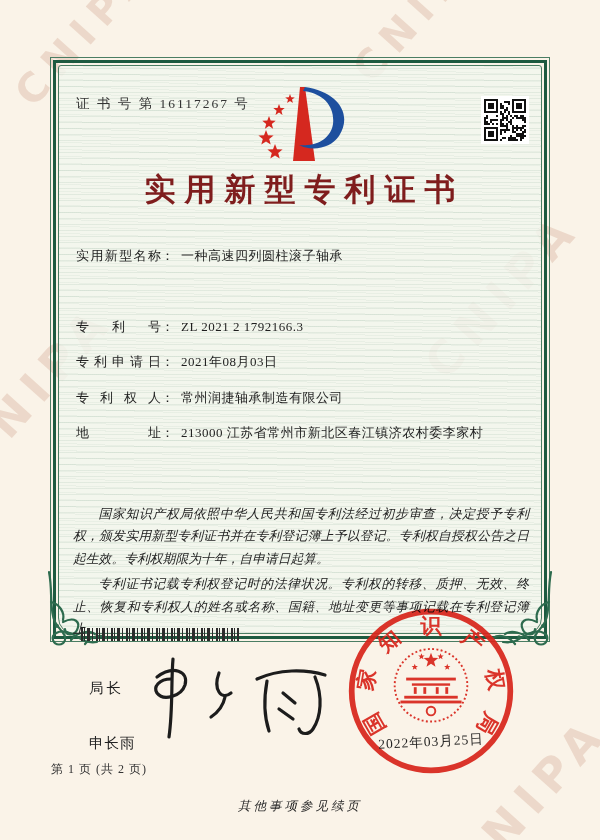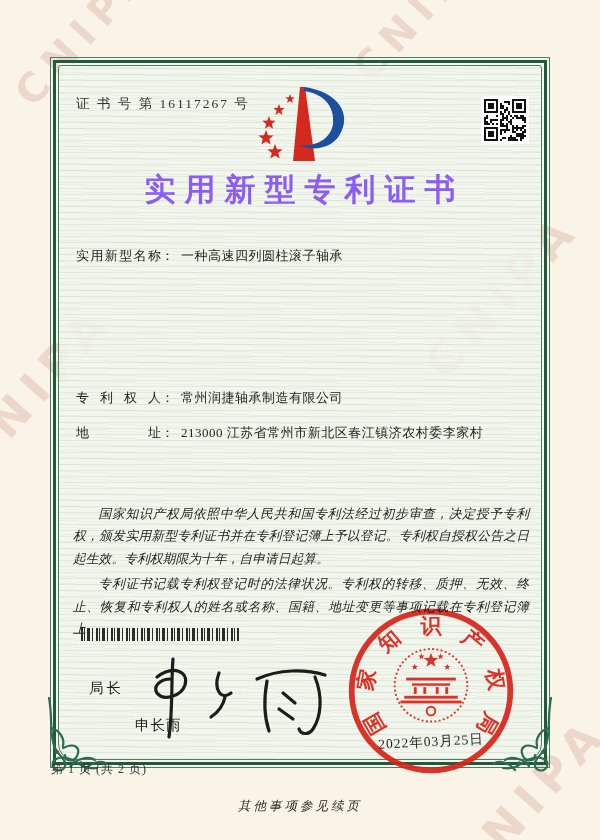--- a/index.html
+++ b/index.html
@@ -16,21 +16,21 @@
     color:rgba(206,156,134,0.30);
     transform:rotate(-48deg);
   }
   .wm1{left:-8px;top:8px;font-size:40px;}
   .wm2{left:400px;top:268px;}
   .wm3{left:-66px;top:360px;}
   .wm4{left:428px;top:772px;}
   .wm5{left:330px;top:-16px;font-size:40px;}
   
   .frame{
-    position:absolute;left:50px;top:57px;width:500px;height:711px;
+    position:absolute;left:50px;top:57px;width:500px;height:585px;
     z-index:1;box-sizing:border-box;
     border:1px solid #4a7d63;padding:2px;
   }
   .frame-mid{
     width:100%;height:100%;box-sizing:border-box;
     border:3px solid #1d5a40;padding:2px;
   }
   .frame-inner{
     width:100%;height:100%;box-sizing:border-box;
     border:1px solid #4a7d63;
@@ -45,21 +45,21 @@
   .corner-right{right:-10px;bottom:-10px;transform:scaleX(-1);}
   .corner svg{width:100%;height:100%;}
   
   .content{position:absolute;inset:0;z-index:2;}
   .cert-no{position:absolute;left:25px;top:37px;font-size:13.5px;letter-spacing:2px;color:#333;}
   .logo{position:absolute;left:192px;top:26px;width:116px;height:82px;}
   .qr{position:absolute;left:430px;top:38px;width:48px;height:48px;background:#fff;padding:3px;box-sizing:border-box;}
   .qr svg{width:100%;height:100%;display:block;}
   .title{
     position:absolute;left:0;right:0;top:111px;text-align:center;
-    font-size:31px;font-weight:bold;color:#8b5cf6;
+    font-size:31px;font-weight:bold;color:#7f1d1d;
     letter-spacing:9px;text-indent:9px;
     font-family:"DejaVu Serif","Liberation Serif",serif;
   }
   .field-row{position:absolute;left:25px;right:21px;height:20px;font-size:13px;color:#1f1f1f;white-space:nowrap;}
   .r1{top:189px}.r2{top:224px}.r3{top:260px}.r4{top:295px}.r5{top:331px}.r6{top:366px}.r7{top:401px}
   .flabel{display:inline-block;width:85px;text-align:justify;text-align-last:justify;vertical-align:top;}
   .colon{display:inline-block;margin-right:7px;}
   .fvalue{letter-spacing:0.5px;}
   .pair2{position:absolute;left:236px;top:0;}
   .body-text{
@@ -71,21 +71,21 @@
   .body-text p{margin:0 0 3px 0;text-indent:2em;}
   .barcode{
     position:absolute;left:30px;top:570px;width:158px;height:13px;
     background:repeating-linear-gradient(90deg,
       #2b2b2b 0 2px,transparent 2px 3px,
       #2b2b2b 3px 4px,transparent 4px 6px,
       #2b2b2b 6px 9px,transparent 9px 11px,
       #2b2b2b 11px 12px,transparent 12px 15px);
   }
   .signer-title{position:absolute;left:38px;top:621px;font-size:14.5px;letter-spacing:3px;color:#222;font-family:"Liberation Sans","DejaVu Sans",sans-serif;}
-  .signer-name{position:absolute;left:38px;top:658px;font-size:14.5px;letter-spacing:1px;color:#222;font-family:"Liberation Sans","DejaVu Sans",sans-serif;margin-left:46px;}
+  .signer-name{position:absolute;left:38px;top:676px;font-size:14.5px;letter-spacing:1px;color:#222;font-family:"Liberation Sans","DejaVu Sans",sans-serif;}
   .signature{position:absolute;left:78px;top:593px;width:215px;height:96px;}
   .signature svg{width:100%;height:100%;}
   
   .seal{position:absolute;left:294px;top:547px;width:172px;height:172px;z-index:3;mix-blend-mode:multiply;opacity:0.93;}
   .seal svg{width:100%;height:100%;display:block;}
   .seal-date{
     position:absolute;left:0;right:0;top:128px;text-align:center;
     font-size:13.5px;letter-spacing:1px;color:#111;transform:rotate(-3deg);
     font-style:normal;
   }
@@ -284,20 +284,26 @@
           <rect x="1" y="15" width="5" height="5" fill="#fff"></rect>
           <rect x="2" y="16" width="3" height="3" fill="#111"></rect>
         </svg>
     </div>
 
     <div class="title">实用新型专利证书</div>
 
     <div class="field-row r1">
       <span class="flabel">实用新型名称</span><span class="colon">：</span><span class="fvalue">一种高速四列圆柱滚子轴承</span>
     </div>
+    <div class="field-row r3">
+      <span class="flabel">专利号</span><span class="colon">：</span><span class="fvalue">ZL 2021 2 1792166.3</span>
+    </div>
+    <div class="field-row r4">
+      <span class="flabel">专利申请日</span><span class="colon">：</span><span class="fvalue">2021年08月03日</span>
+    </div>
     <div class="field-row r5">
       <span class="flabel">专利权人</span><span class="colon">：</span><span class="fvalue">常州润捷轴承制造有限公司</span>
     </div>
     <div class="field-row r6">
       <span class="flabel">地址</span><span class="colon">：</span><span class="fvalue">213000 江苏省常州市新北区春江镇济农村委李家村</span>
     </div>
 
     <div class="body-text">
       <p>国家知识产权局依照中华人民共和国专利法经过初步审查，决定授予专利权，颁发实用新型专利证书并在专利登记簿上予以登记。专利权自授权公告之日起生效。专利权期限为十年，自申请日起算。</p>
       <p>专利证书记载专利权登记时的法律状况。专利权的转移、质押、无效、终止、恢复和专利权人的姓名或名称、国籍、地址变更等事项记载在专利登记簿上。</p>

